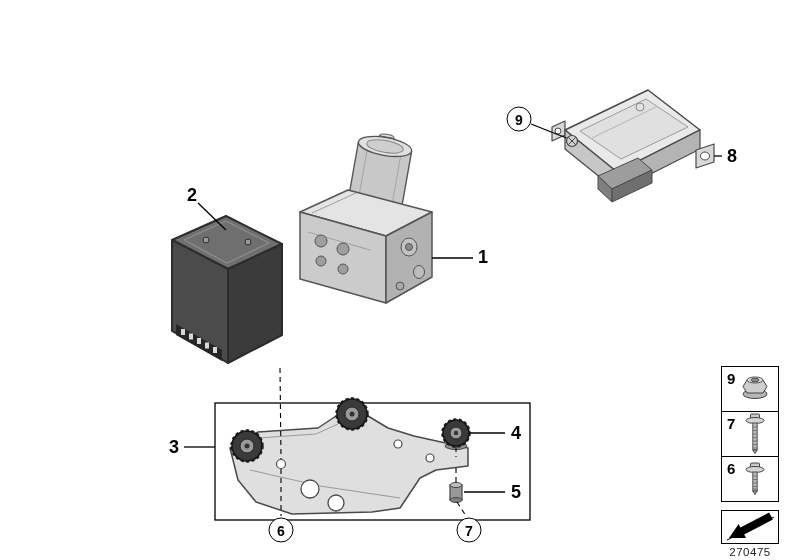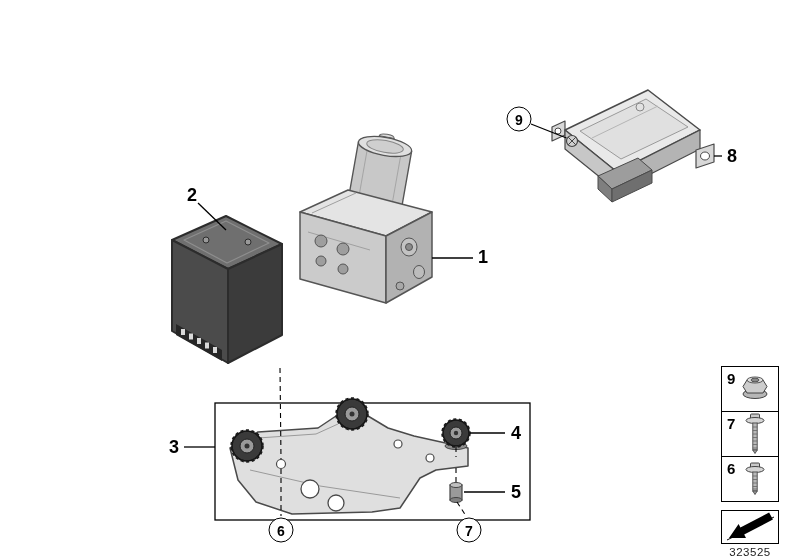--- a/index.html
+++ b/index.html
@@ -201,15 +201,15 @@
     </div>
   </div>
 
   <div class="arrow-box">
     <svg width="56" height="32" viewBox="0 0 56 32">
       <line x1="5" y1="29" x2="52" y2="6" stroke="#000000" stroke-width="1"></line>
       <polygon points="7,27 16.6,12.9 18.4,16.5 47.1,1.5 50.9,8.5 22.2,23.5 24,27.1" fill="#000000"></polygon>
     </svg>
   </div>
 
-  <div class="doc-number">323525</div>
+  <div class="doc-number">270475</div>
 
 </div>
 
 </body></html>

